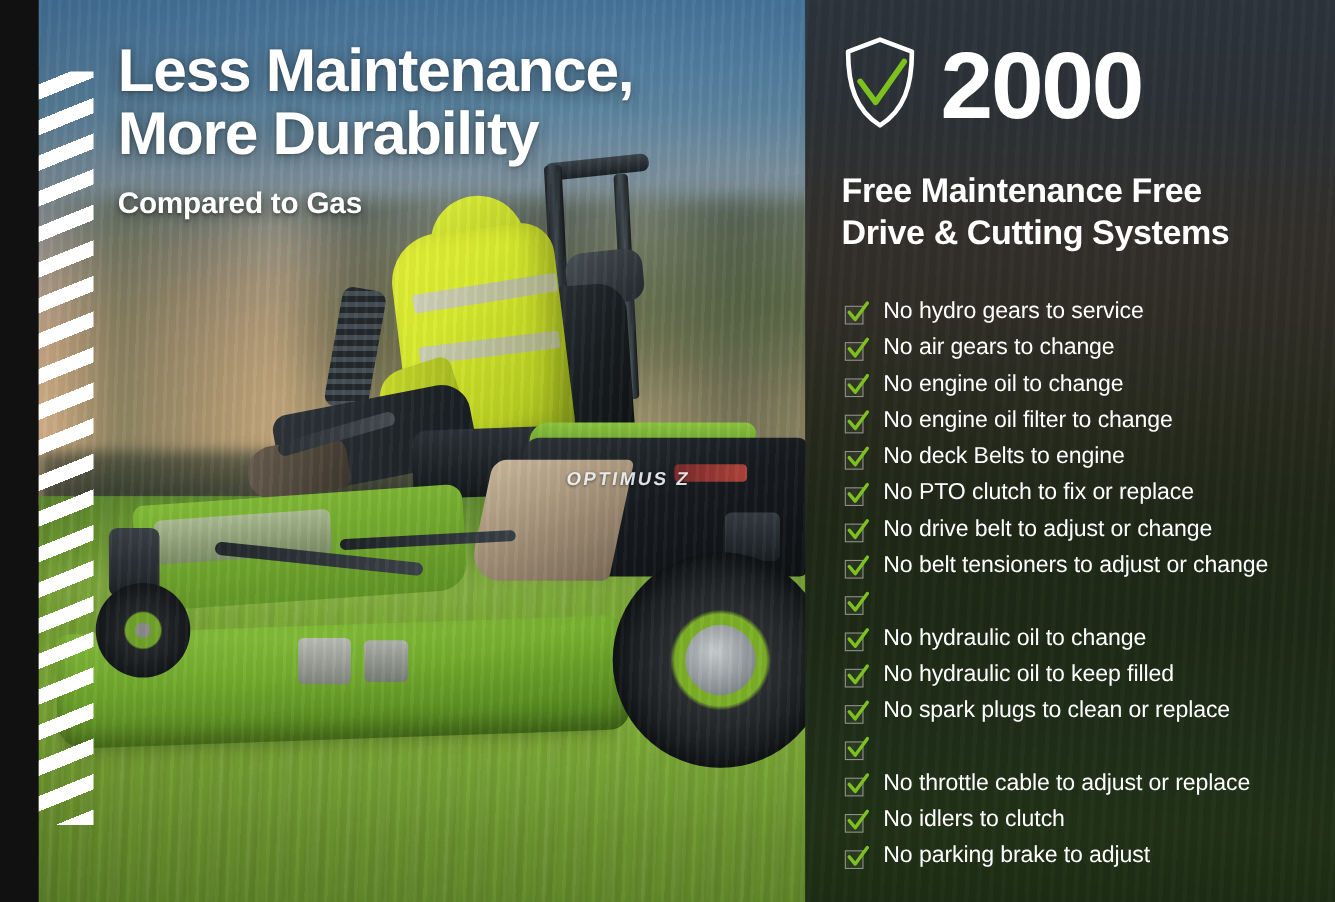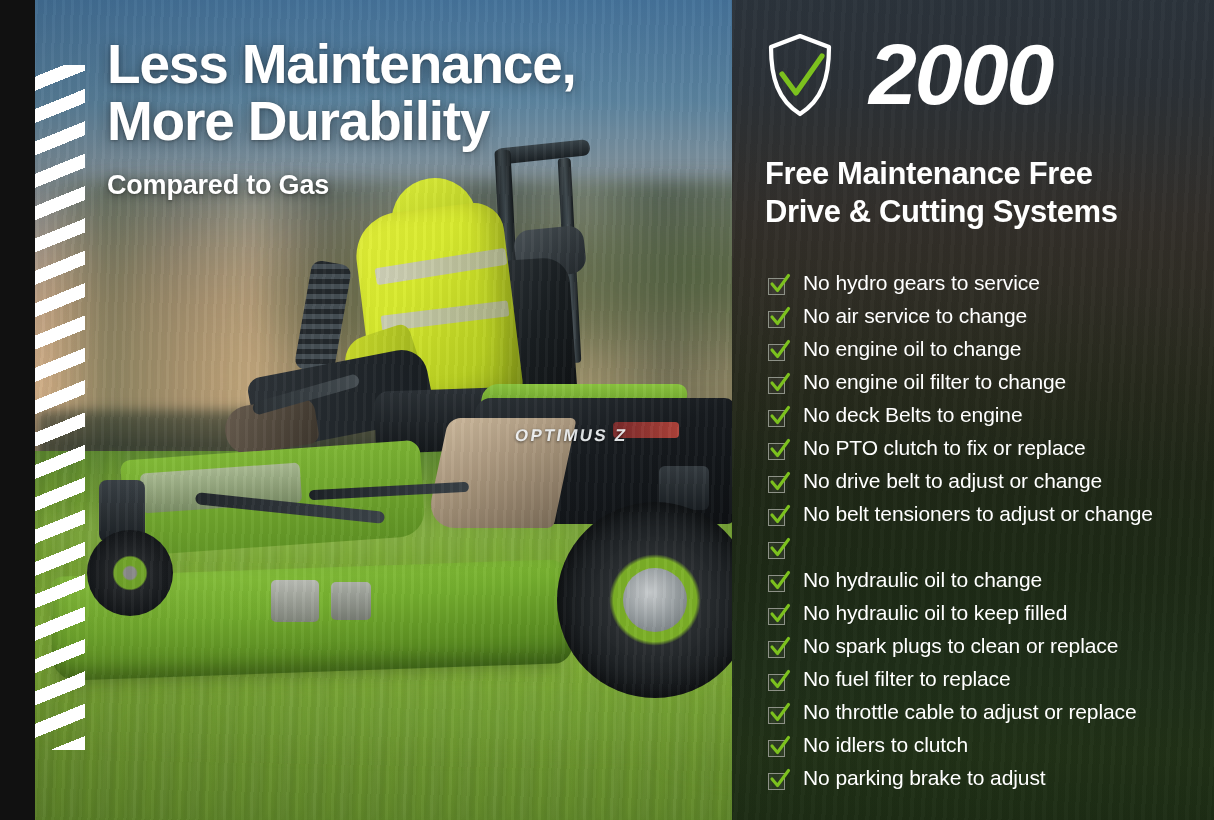--- a/index.html
+++ b/index.html
@@ -349,21 +349,21 @@
     position:absolute; inset:0;
     background:repeating-linear-gradient(93deg,
       rgba(255,255,255,.018) 0px, rgba(255,255,255,.018) 4px,
       rgba(0,0,0,.02) 4px, rgba(0,0,0,.02) 11px);
     pointer-events:none;
   }
 
   
   .panel-head {
     position:absolute; left:33px; top:32px;
-    display:flex; align-items:center; gap:34px;font-style:italic;
+    display:flex; align-items:flex-end; gap:20px;
   }
   .shield { width:70px; height:86px; flex:0 0 auto; }
   .bignum {
     color:#ffffff; font-size:86px; font-weight:700; line-height:.92;
     letter-spacing:-2px;
   }
   .panel-sub {
     position:absolute; left:33px; top:155px; width:460px;
     color:#ffffff; font-size:31px; font-weight:700; line-height:1.22;
     letter-spacing:-.4px;
@@ -491,21 +491,21 @@
             </svg>
           </span>
           <span class="chk-label">No hydro gears to service</span>
         </li>
         <li class="chk-item">
           <span class="chk-box">
             <svg viewBox="0 0 24 24" xmlns="http://www.w3.org/2000/svg">
               <path d="M4 12 L9.5 18.5 L20.5 3.5" fill="none" stroke="#7cc11e" stroke-width="3.1" stroke-linecap="round" stroke-linejoin="round"></path>
             </svg>
           </span>
-          <span class="chk-label">No air service to change</span>
+          <span class="chk-label">No air gears to change</span>
         </li>
         <li class="chk-item">
           <span class="chk-box">
             <svg viewBox="0 0 24 24" xmlns="http://www.w3.org/2000/svg">
               <path d="M4 12 L9.5 18.5 L20.5 3.5" fill="none" stroke="#7cc11e" stroke-width="3.1" stroke-linecap="round" stroke-linejoin="round"></path>
             </svg>
           </span>
           <span class="chk-label">No engine oil to change</span>
         </li>
         <li class="chk-item">
@@ -578,21 +578,20 @@
             </svg>
           </span>
           <span class="chk-label">No spark plugs to clean or replace</span>
         </li>
         <li class="chk-item">
           <span class="chk-box">
             <svg viewBox="0 0 24 24" xmlns="http://www.w3.org/2000/svg">
               <path d="M4 12 L9.5 18.5 L20.5 3.5" fill="none" stroke="#7cc11e" stroke-width="3.1" stroke-linecap="round" stroke-linejoin="round"></path>
             </svg>
           </span>
-          <span class="chk-label">No fuel filter to replace</span>
         </li>
         <li class="chk-item">
           <span class="chk-box">
             <svg viewBox="0 0 24 24" xmlns="http://www.w3.org/2000/svg">
               <path d="M4 12 L9.5 18.5 L20.5 3.5" fill="none" stroke="#7cc11e" stroke-width="3.1" stroke-linecap="round" stroke-linejoin="round"></path>
             </svg>
           </span>
           <span class="chk-label">No throttle cable to adjust or replace</span>
         </li>
         <li class="chk-item">

